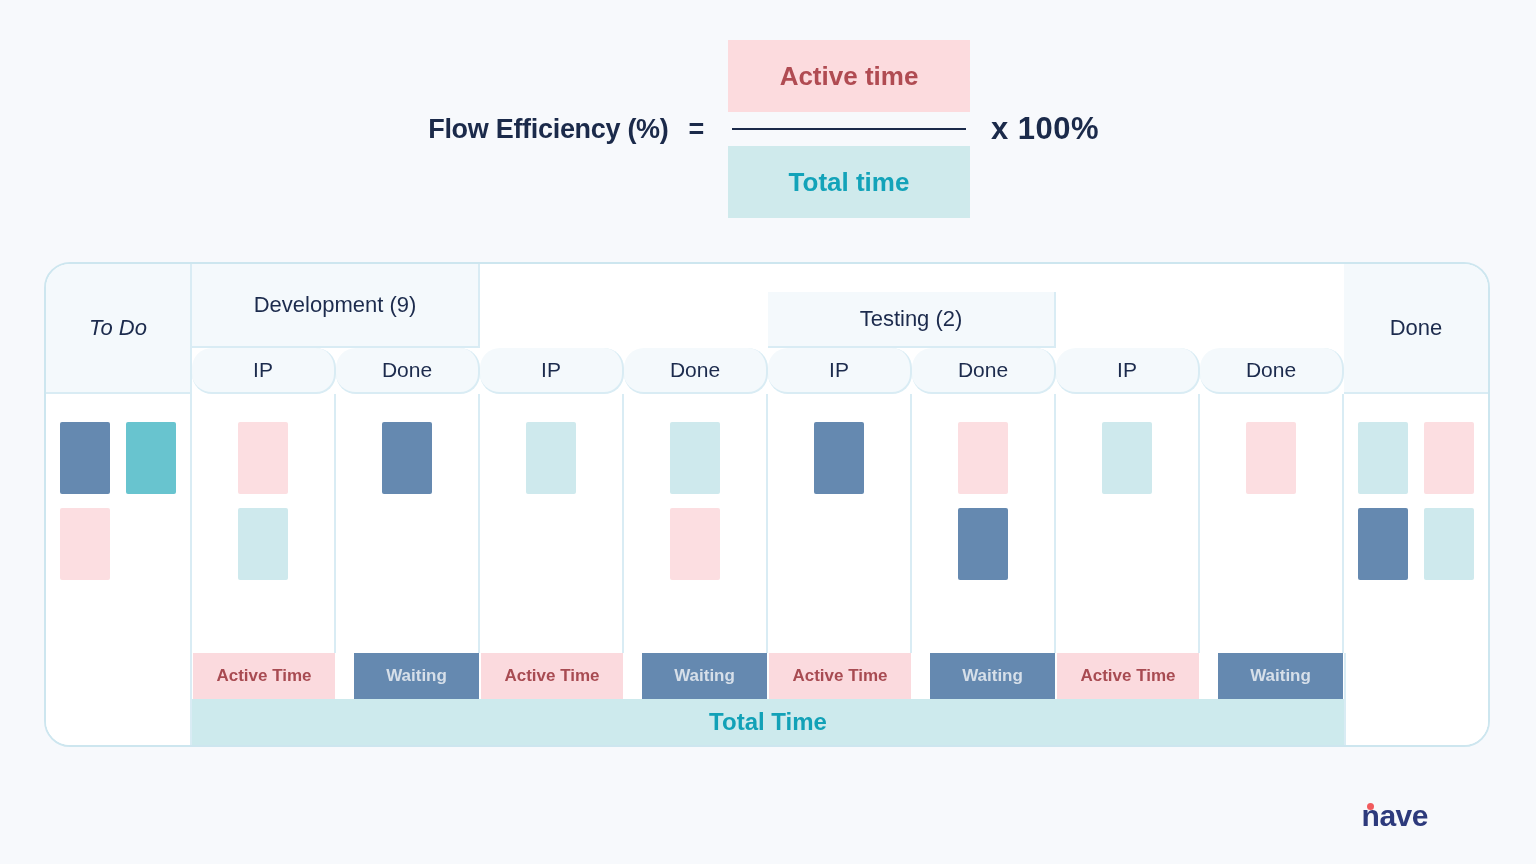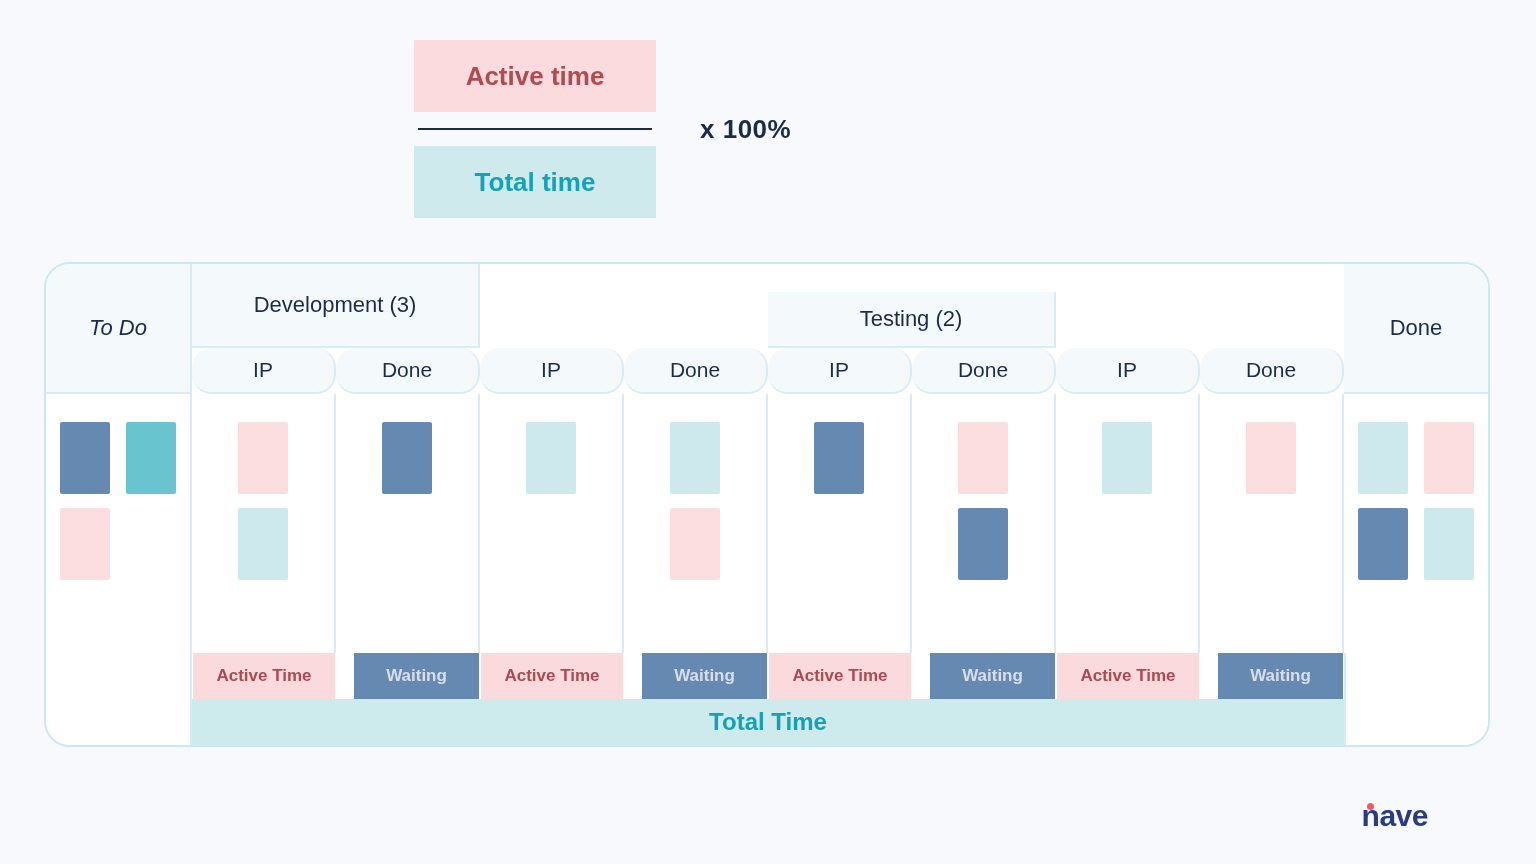--- a/index.html
+++ b/index.html
@@ -22,21 +22,21 @@
     font-size:27px; font-weight:700; letter-spacing:-0.3px;
   }
   .fraction { width:242px; margin-left:24px; display:flex; flex-direction:column; }
   .frac-box {
     height:72px; display:flex; align-items:center; justify-content:center;
     font-size:26px; font-weight:700;
   }
   .frac-num { background:#fcdbde; color:#b04b52; }
   .frac-den { background:#cfeaec; color:#13a3b9; }
   .frac-line { height:2px; background:#1b2a4a; margin:16px 4px; }
-  .multiplier { margin-left:44px; font-size:26px; font-weight:700; letter-spacing:0.5px; }
+  .multiplier { margin-left:21px; font-size:31px; font-weight:700; letter-spacing:0.5px; }
 
   
   .board {
     position:absolute; left:44px; top:262px; width:1446px; height:485px;
     background:#ffffff; border:2px solid #cde6ef; border-radius:26px;
     display:grid;
     grid-template-columns:146px repeat(8, 144px) 1fr;
     grid-template-rows:84px 46px 1fr 46px 46px;
     overflow:hidden;
   }
@@ -84,32 +84,36 @@
   }
   .logo-dot {
     position:absolute; left:5px; top:4px;
     width:7px; height:7px; border-radius:50%; background:#f15b5d;
   }
 </style>
 </head>
 <body>
 
 <div class="formula">
+  <div class="formula-left">
+    <span>Flow Efficiency (%)</span>
+    <span>=</span>
+  </div>
   <div class="fraction">
     <div class="frac-box frac-num">Active time</div>
     <div class="frac-line"></div>
     <div class="frac-box frac-den">Total time</div>
   </div>
   <span class="multiplier">x 100%</span>
 </div>
 
 <div class="board">
 
   <div class="hcell b-r b-b" style="grid-column:1; grid-row:1/3;font-style:italic;">To Do</div>
-  <div class="hcell b-r b-b" style="grid-column:2/4; grid-row:1;">Development (3)</div>
+  <div class="hcell b-r b-b" style="grid-column:2/4; grid-row:1;">Development (9)</div>
   <div class="hcell b-r b-b" style="grid-column:6/8; grid-row:1;margin-top:28px;">Testing (2)</div>
   <div class="hcell b-b" style="grid-column:10; grid-row:1/3;">Done</div>
 
   <div class="hcell subh b-r b-b" style="grid-column:2; grid-row:2;">IP</div>
   <div class="hcell subh b-r b-b" style="grid-column:3; grid-row:2;">Done</div>
   <div class="hcell subh b-r b-b" style="grid-column:4; grid-row:2;">IP</div>
   <div class="hcell subh b-r b-b" style="grid-column:5; grid-row:2;">Done</div>
   <div class="hcell subh b-r b-b" style="grid-column:6; grid-row:2;">IP</div>
   <div class="hcell subh b-r b-b" style="grid-column:7; grid-row:2;">Done</div>
   <div class="hcell subh b-r b-b" style="grid-column:8; grid-row:2;">IP</div>

